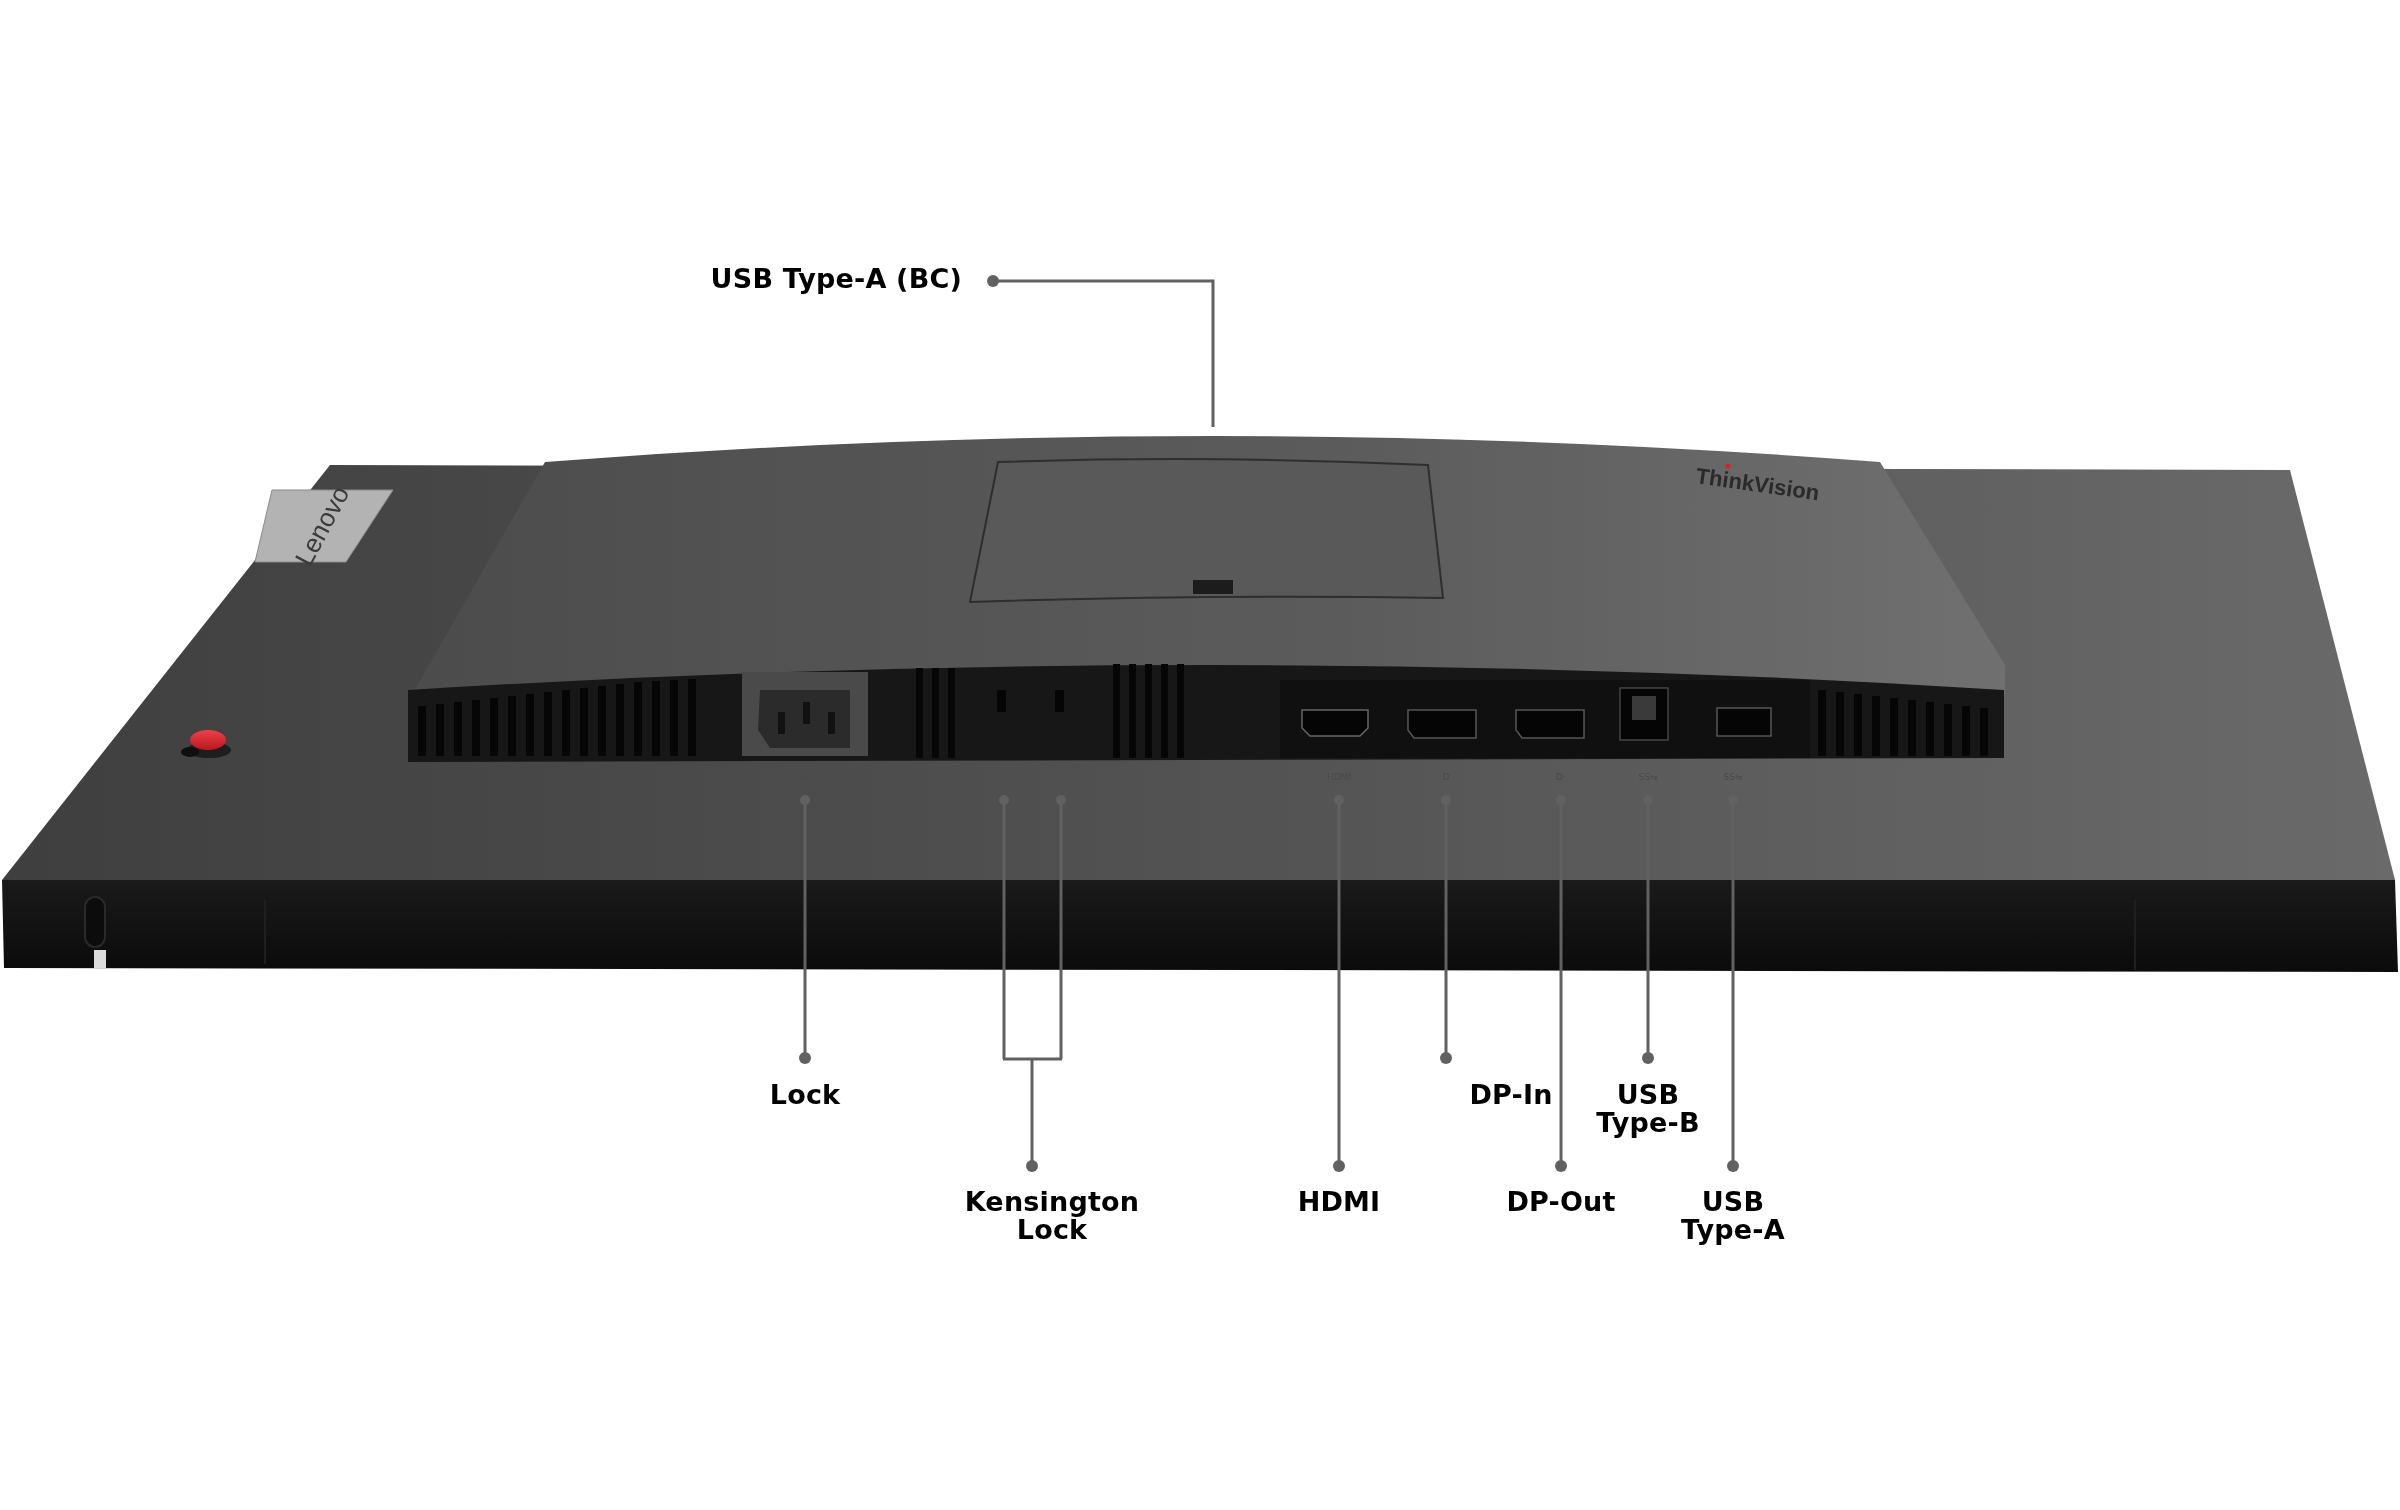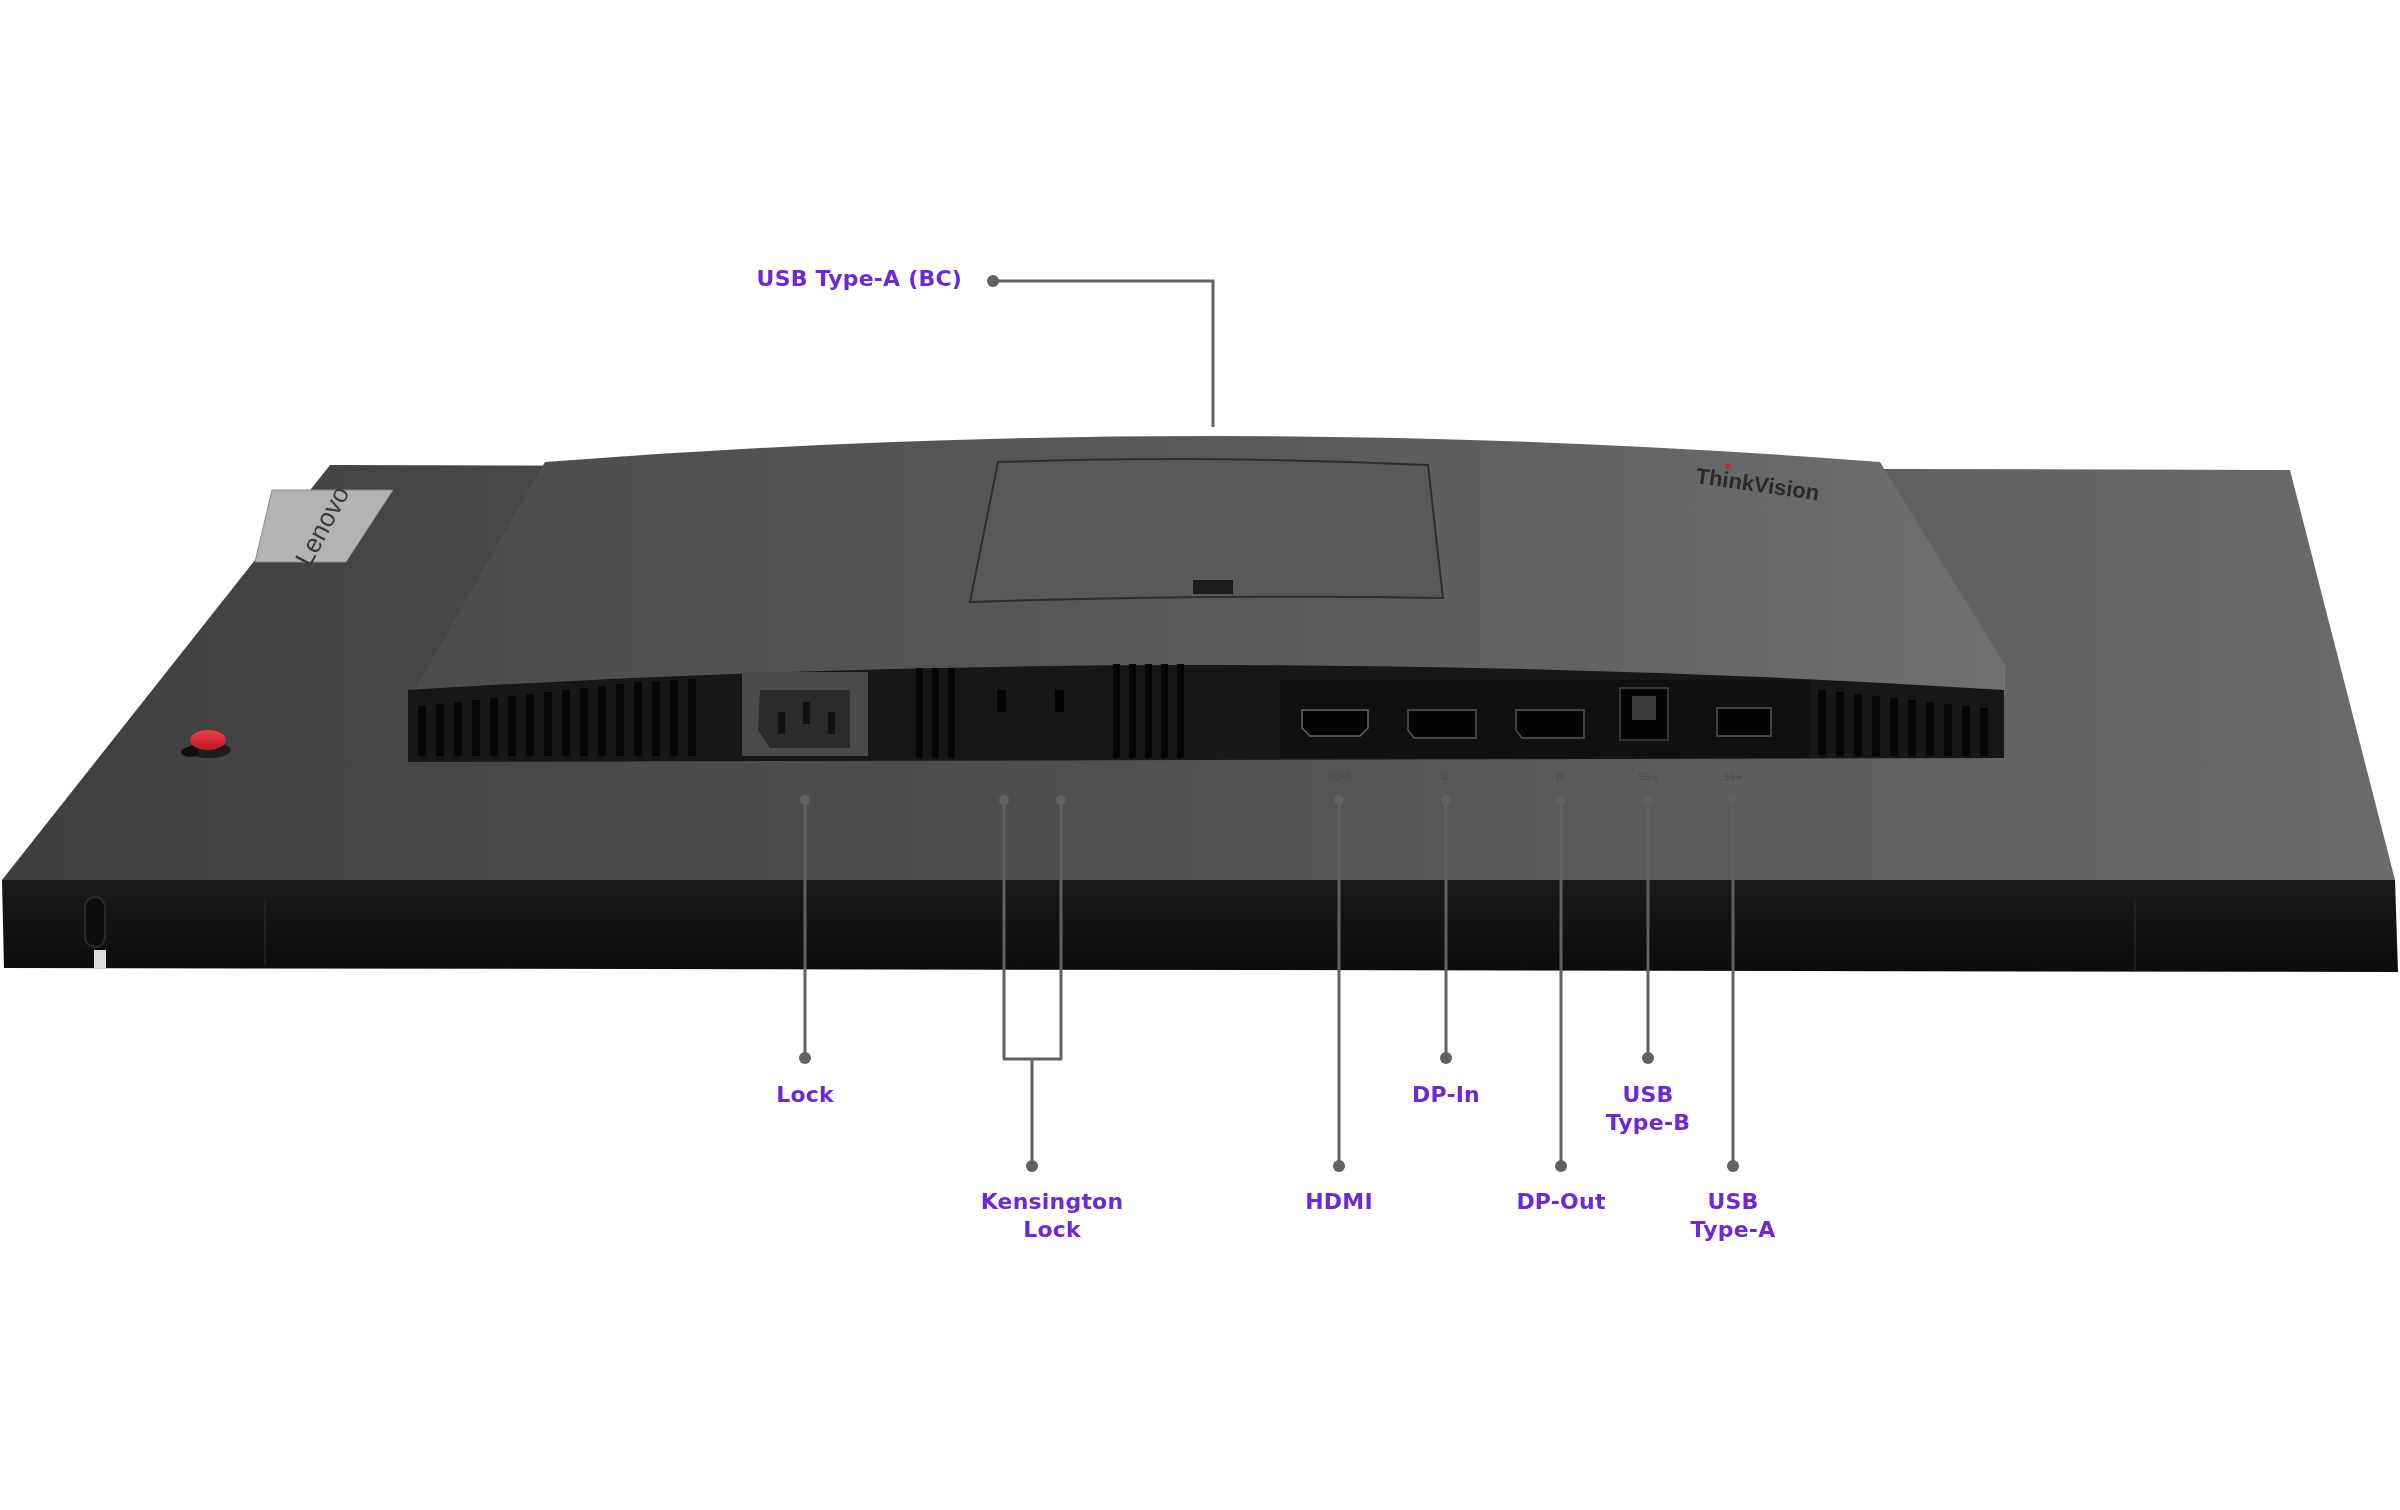--- a/index.html
+++ b/index.html
@@ -1,19 +1,19 @@
 <!DOCTYPE html>
 <html><head>
 <meta charset="utf-8">
 <style>
   html, body { margin: 0; padding: 0; background: #ffffff; }
   body { width: 2400px; height: 1510px; position: relative; overflow: hidden;
          font-family: "DejaVu Sans", "Liberation Sans", sans-serif; }
   #stage { position: absolute; left: 0; top: 0; width: 2400px; height: 1510px; }
-  .label { position: absolute; color: #6d28d9; font-weight: bold; font-size: 22px;
+  .label { position: absolute; color: #000000; font-weight: bold; font-size: 27px;
            line-height: 28px; text-align: center; white-space: pre-line; letter-spacing: 0.2px; }
   .label.left { text-align: right; }
   .port-mark { position: absolute; color: #4a4a4a; font-size: 9px; text-align: center; }
 </style>
 </head>
 <body>
 
 <div id="stage">
   <svg width="2400" height="1510" viewBox="0 0 2400 1510" xmlns="http://www.w3.org/2000/svg" style="position:absolute;left:0;top:0;">
     <defs>
@@ -186,19 +186,19 @@
   <span class="port-mark" style="left:1436px;top:772px;width:20px;">D</span>
   <span class="port-mark" style="left:1548px;top:772px;width:26px;">D·</span>
   <span class="port-mark" style="left:1634px;top:772px;width:28px;">SS⇋</span>
   <span class="port-mark" style="left:1719px;top:772px;width:28px;">SS⇋</span>
 
   <div class="label left" style="left:700px;top:265px;width:262px;">USB Type-A (BC)</div>
   <div class="label" style="left:725px;top:1081px;width:160px;">Lock</div>
   <div class="label" style="left:952px;top:1188px;width:200px;">Kensington
 Lock</div>
   <div class="label" style="left:1259px;top:1188px;width:160px;">HDMI</div>
-  <div class="label" style="left:1366px;top:1081px;width:160px;">DP-In</div>
+  <div class="label" style="left:1431px;top:1081px;width:160px;">DP-In</div>
   <div class="label" style="left:1481px;top:1188px;width:160px;">DP-Out</div>
   <div class="label" style="left:1568px;top:1081px;width:160px;">USB
 Type-B</div>
   <div class="label" style="left:1653px;top:1188px;width:160px;">USB
 Type-A</div>
 </div>
 
 </body></html>

